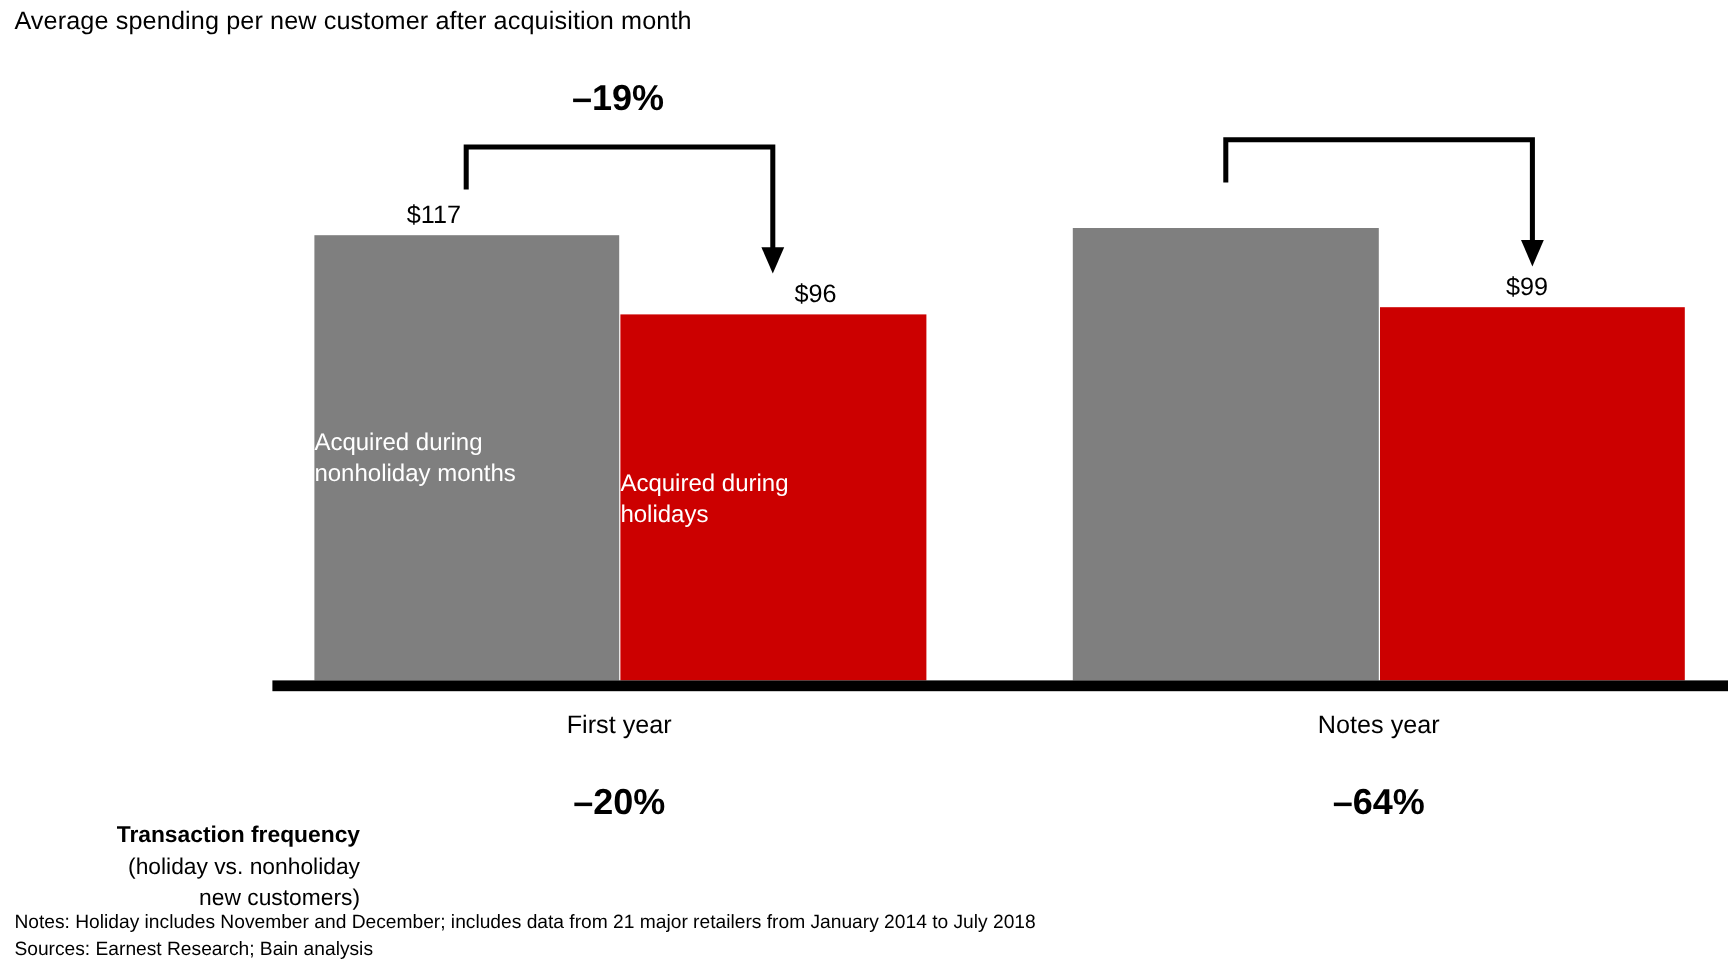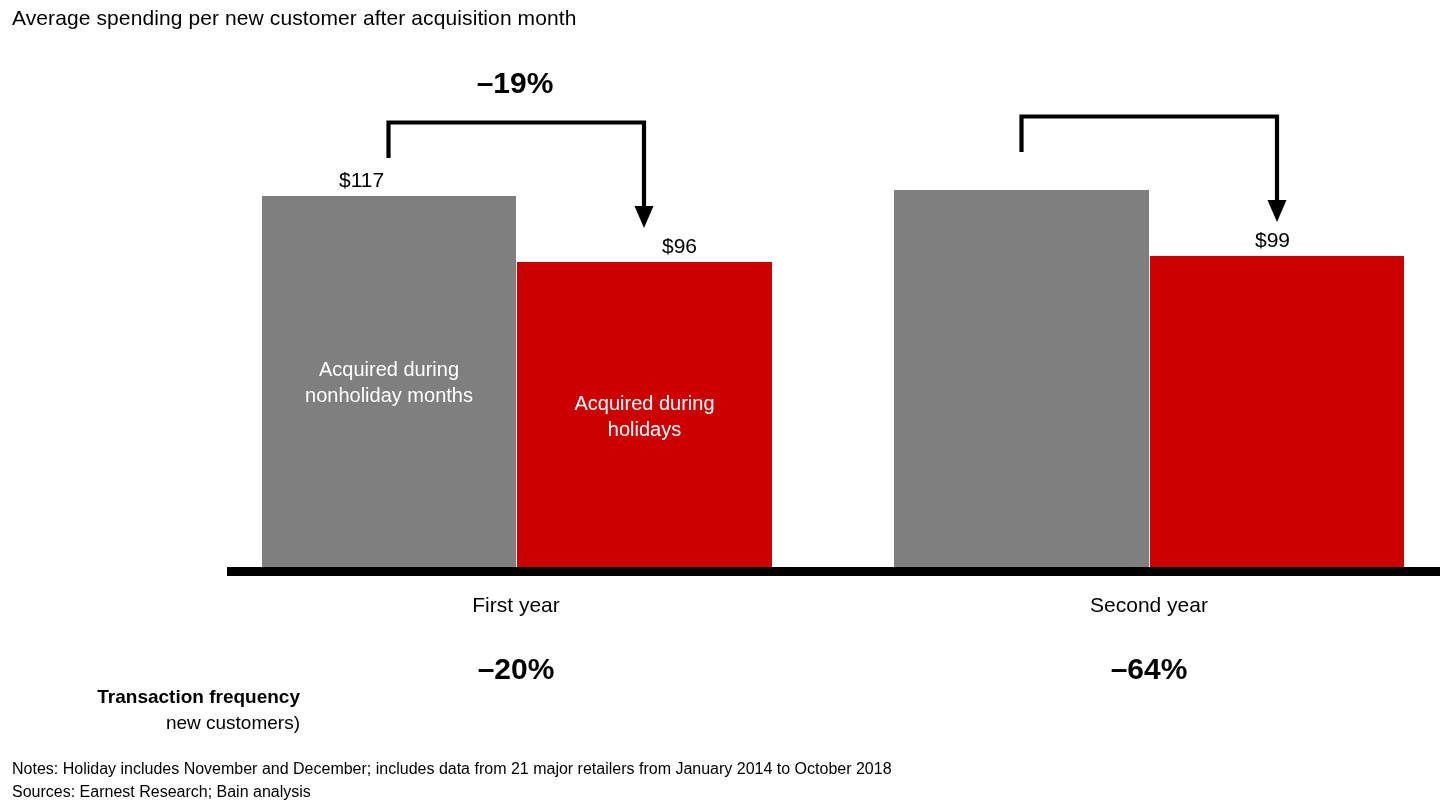--- a/index.html
+++ b/index.html
@@ -41,21 +41,21 @@
     box-sizing: border-box;
   }
   .bar-gray { background: #7f7f7f; }
   .bar-red  { background: #cc0000; }
 
   .bar-inner-label {
     position: absolute;
     color: #ffffff;
     font-size: 20px;
     line-height: 26px;
-    text-align: center;
+    text-align: left;
     white-space: pre-line;
   }
 
   .value-label {
     position: absolute;
     font-size: 21px;
     line-height: 24px;
     white-space: nowrap;
   }
 
@@ -168,27 +168,28 @@
   <div class="bar bar-gray" style="left:894px; top:190px; width:255px; height:377px;"></div>
 
   <div class="bar bar-red" style="left:1150px; top:256px; width:254px; height:311px;"></div>
 
   <div class="abs" id="baseline"></div>
 
 </div>
 
 <div class="group-label" style="left:416px; top:593px; width:200px;">First year</div>
 
-<div class="group-label" style="left:1049px; top:593px; width:200px;">Second year</div>
+<div class="group-label" style="left:1049px; top:593px; width:200px;">Notes year</div>
 
 <div id="freq-row-label">
   <span class="freq-title">Transaction frequency</span>
+  <span class="freq-sub">(holiday vs. nonholiday</span>
   <span class="freq-sub">new customers)</span>
 </div>
 
 <div class="freq-value" style="left:416px; top:652px; width:200px;">–20%</div>
 
 <div class="freq-value" style="left:1049px; top:652px; width:200px;">–64%</div>
 
 <div id="footnotes">
-  <div>Notes: Holiday includes November and December; includes data from 21 major retailers from January 2014 to October 2018</div>
+  <div>Notes: Holiday includes November and December; includes data from 21 major retailers from January 2014 to July 2018</div>
   <div>Sources: Earnest Research; Bain analysis</div>
 </div>
 
 </body></html>

